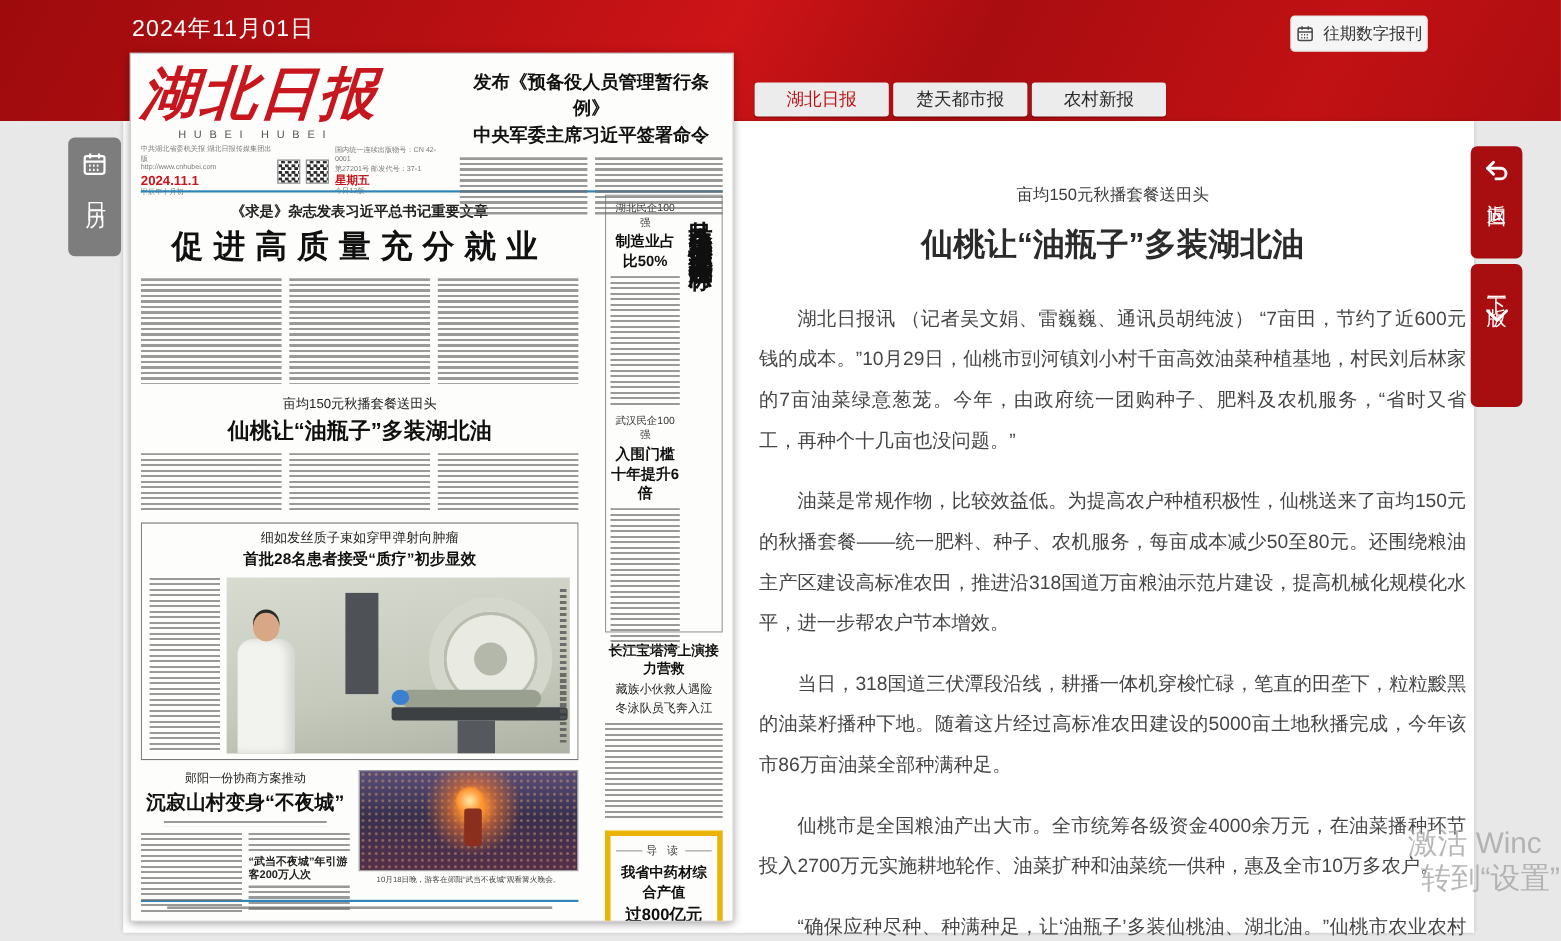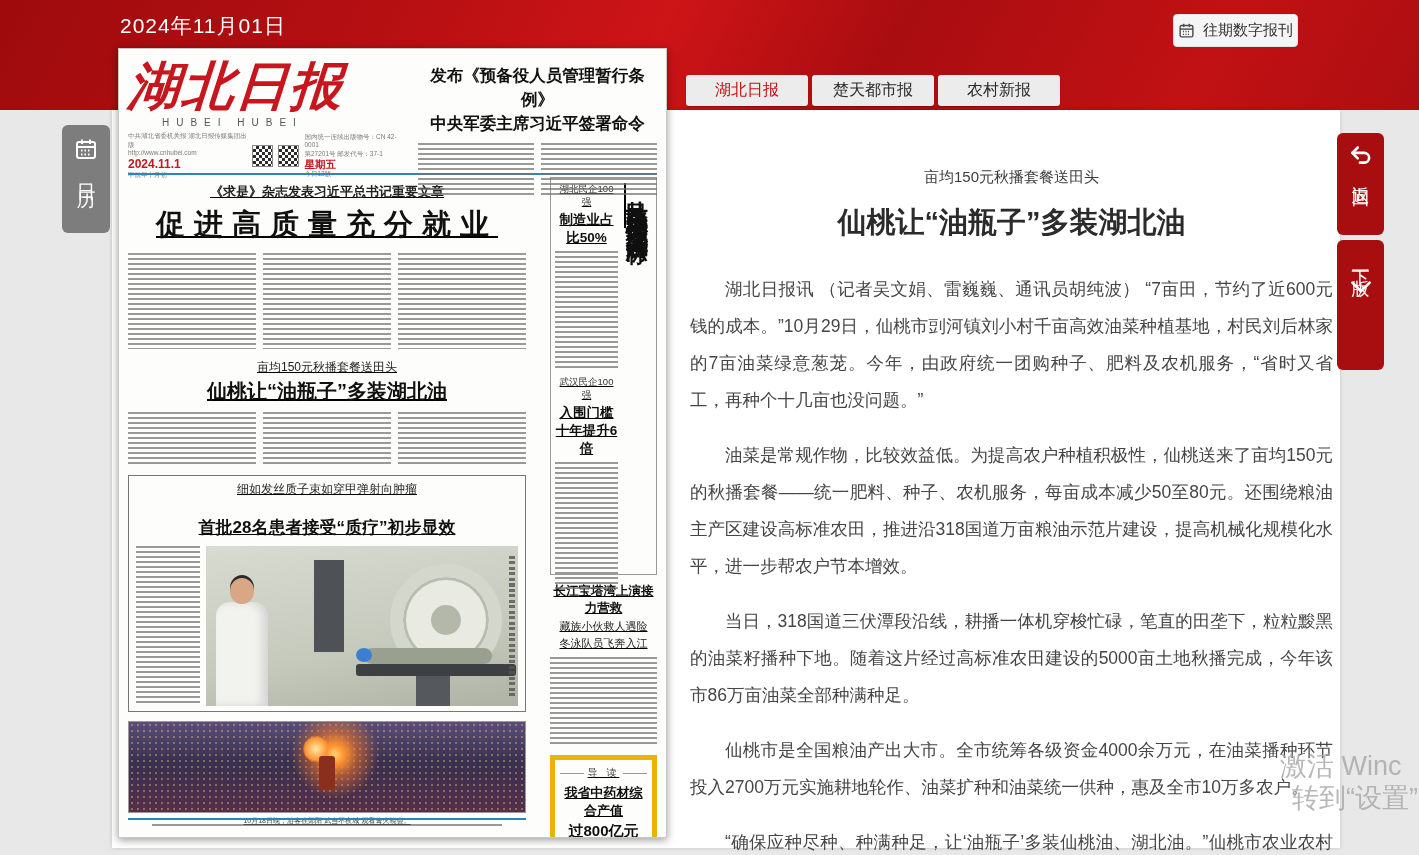--- a/index.html
+++ b/index.html
@@ -62,31 +62,31 @@
   .mast-week { color:#c8161e; font-weight:bold; font-size:10.5px; line-height:12px; }
   .qr { width:22px; height:22px; background:repeating-conic-gradient(#2c2c2c 0% 25%, #fff 0% 50%) 0 0/6px 6px;
     border:1px solid #888; }
   .mast-right { flex:1; padding:6px 0 0 12px; }
   .top-story-h { font-size:16.5px; font-weight:bold; color:#111; line-height:24px; text-align:center; }
   .sim { background-image:repeating-linear-gradient(to bottom,#6f6f6f 0px,#6f6f6f 2px,transparent 2px,transparent 5px); opacity:.7; }
   .cols { display:flex; gap:7px; }
   .cols > div { flex:1; }
   .np-rule { height:2px; background:#2e86b8; margin:4px 0 2px; }
 
-  .np-body { display:flex; flex:1; gap:24px; min-height:0;text-decoration:underline; }
+  .np-body { display:flex; flex:1; gap:24px; min-height:0; }
   .np-main { width:398px; display:flex; flex-direction:column; overflow:hidden; }
   .k { text-align:center; color:#222; }
   .sec-qiushi .k { font-size:13px; font-weight:bold; margin-top:6px; }
   .h-qiushi { text-align:center; font-size:29px; font-weight:bold; color:#101010; letter-spacing:9px; margin:4px 0 8px; }
   .sec-xiantao { margin-top:10px; }
   .sec-xiantao .k { font-size:12px; }
   .h-xiantao { text-align:center; font-size:20px; font-weight:bold; color:#101010; margin:2px 0 7px; }
   .box-proton { margin-top:9px; border:1px solid #777; padding:5px 7px; }
   .box-proton .k { font-size:12px; }
-  .h-proton { text-align:center; font-size:17px; font-weight:bold; color:#101010; margin:18px 0 7px; }
+  .h-proton { text-align:center; font-size:14px; font-weight:bold; color:#101010; margin:2px 0 7px; }
   .proton-row { display:flex; gap:6px; }
   .photo-proton { position:relative; flex:1; height:160px; overflow:hidden;
     background:linear-gradient(170deg,#d8dbd0 0%,#c6cabd 60%,#aeb2a5 100%); }
   .pp-ring { position:absolute; right:16px; top:18px; width:112px; height:112px; border-radius:50%;
     background:#e9ebe2; border:13px solid #d4d7cc; box-shadow:inset 0 0 0 3px #b9bdb0; }
   .pp-ring::after { content:""; position:absolute; left:28px; top:28px; width:30px; height:30px; border-radius:50%;
     background:#b4b8ab; }
   .pp-panel { position:absolute; left:108px; top:14px; width:30px; height:92px; background:#4e5257; }
   .pp-person { position:absolute; left:10px; bottom:0; width:52px; height:128px; }
   .pp-head { position:absolute; left:14px; top:0; width:24px; height:26px; border-radius:50%; background:#d8a886;
@@ -290,20 +290,33 @@
               <div class="pp-patient"></div>
               <div class="pp-feet"></div>
               <div class="pp-table"></div>
               <div class="pp-base"></div>
               <div class="pp-vstrip"></div>
             </div>
           </div>
         </div>
 
         <div class="sec-village">
+          <div class="vil-left">
+            <div class="k">郧阳一份协商方案推动</div>
+            <div class="h-village">沉寂山村变身“不夜城”</div>
+            <div class="sim vil-byline"></div>
+            <div class="vil-cols">
+              <div class="sim" style="height:74px;"></div>
+              <div>
+                <div class="sim" style="height:18px;"></div>
+                <div class="vil-sub">“武当不夜城”年引游客200万人次</div>
+                <div class="sim" style="height:26px;"></div>
+              </div>
+            </div>
+          </div>
           <div class="vil-right">
             <div class="photo-village">
               <div class="pv-glow"></div>
               <div class="pv-stand"></div>
             </div>
             <div class="photo-caption">10月18日晚，游客在郧阳“武当不夜城”观看篝火晚会。</div>
           </div>
         </div>
 
         <div class="np-footer">

